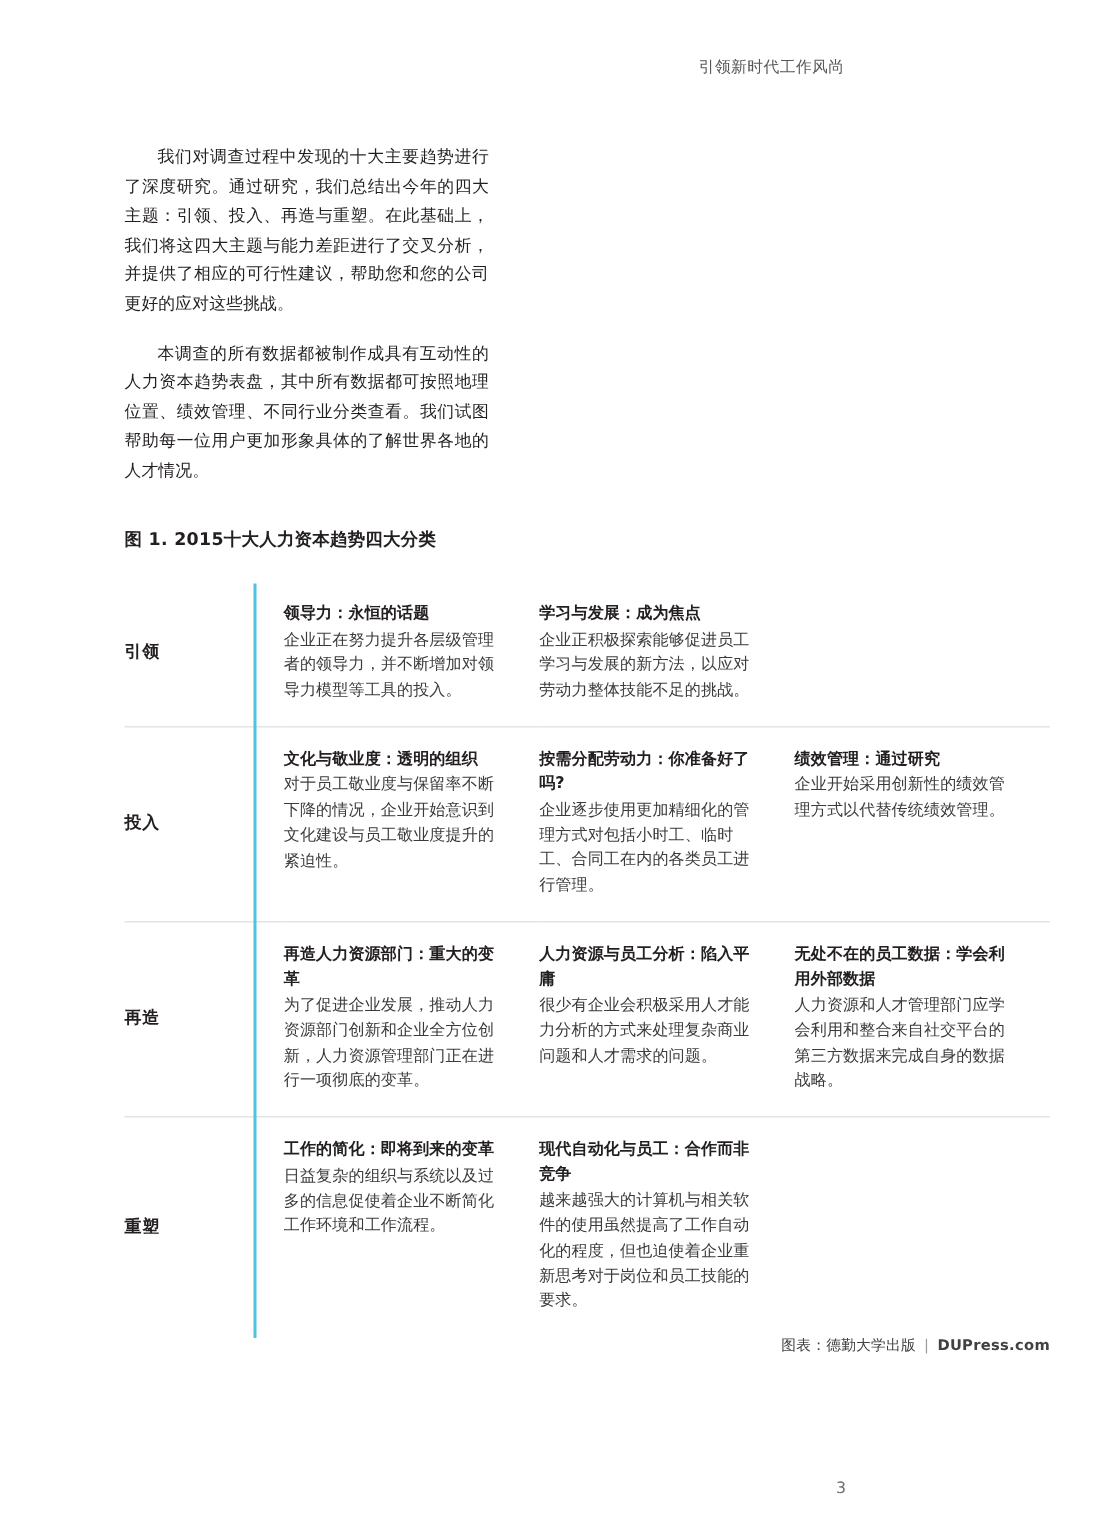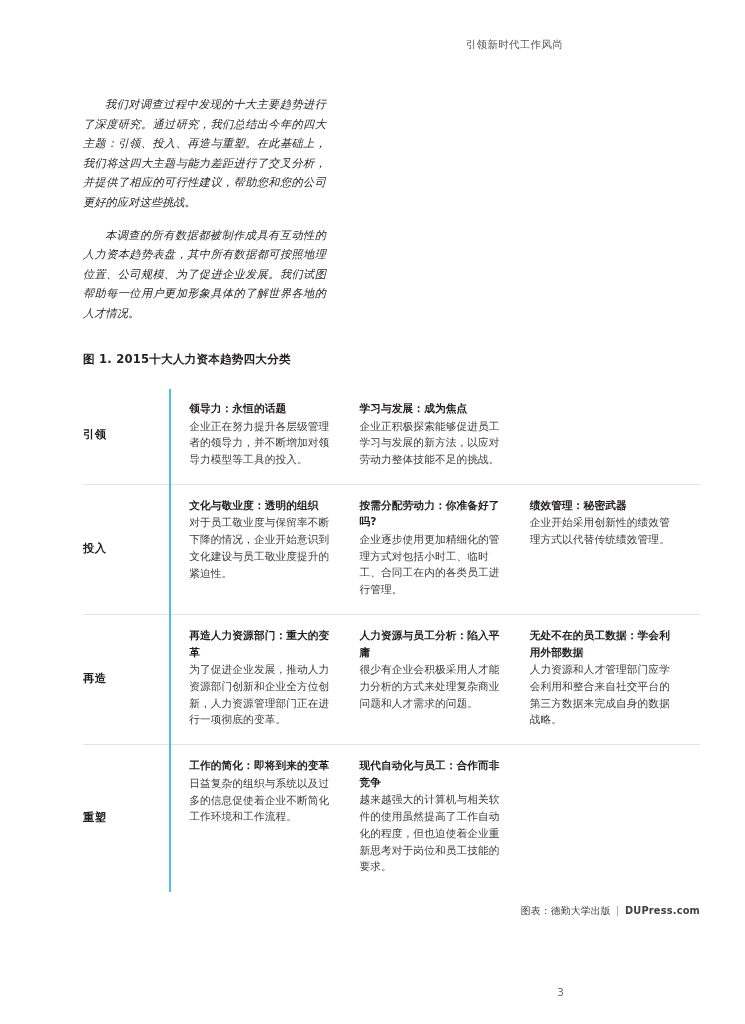--- a/index.html
+++ b/index.html
@@ -33,21 +33,20 @@
   }
 
   
   .columns {
     position: absolute;
     top: 95px;
     left: 83px;
     width: 580px;
     display: flex;
     gap: 60px;
-    font-style: italic;
   }
   .col { width: 243px; }
   .col-right { width: 255px; }
 
   .body-par {
     font-size: 11.2px;
     line-height: 19.6px;
     color: #231f20;
     text-indent: 22px;
     margin: 0 0 13px 0;
@@ -133,21 +132,20 @@
   .teal-rule {
     position: absolute;
     left: 85px;
     top: 374px;
     width: 2px;
     height: 515px;
     background: #4ec3dd;
   }
 
   .figure-source {
-    margin-top: 14px;
     text-align: right;
     font-size: 9.8px;
     color: #414042;
     letter-spacing: 0.2px;
   }
   .figure-source .dup { font-weight: bold; }
   .figure-source .bar { color: #9a9a9c; padding: 0 2px; }
 
   
   .page-number {
@@ -162,21 +160,21 @@
 <body>
 
 <div class="page">
 
   <div class="running-header">引领新时代工作风尚</div>
 
   <div class="columns">
 
     <div class="col">
       <p class="body-par">我们对调查过程中发现的十大主要趋势进行了深度研究。通过研究，我们总结出今年的四大主题：引领、投入、再造与重塑。在此基础上，我们将这四大主题与能力差距进行了交叉分析，并提供了相应的可行性建议，帮助您和您的公司更好的应对这些挑战。</p>
-      <p class="body-par">本调查的所有数据都被制作成具有互动性的人力资本趋势表盘，其中所有数据都可按照地理位置、公司规模、为了促进企业发展。我们试图帮助每一位用户更加形象具体的了解世界各地的人才情况。</p>
+      <p class="body-par">本调查的所有数据都被制作成具有互动性的人力资本趋势表盘，其中所有数据都可按照地理位置、绩效管理、不同行业分类查看。我们试图帮助每一位用户更加形象具体的了解世界各地的人才情况。</p>
     </div>
 
     <div class="col col-right">
     </div>
 
   </div>
 
   <div class="figure">
 
     <div class="figure-title">图 1. 2015十大人力资本趋势四大分类</div>
@@ -209,21 +207,21 @@
           <td class="rule-cell"></td>
           <td class="content-cell">
             <p class="cell-title">文化与敬业度：透明的组织</p>
             <p class="cell-body">对于员工敬业度与保留率不断下降的情况，企业开始意识到文化建设与员工敬业度提升的紧迫性。</p>
           </td>
           <td class="content-cell">
             <p class="cell-title">按需分配劳动力：你准备好了吗?</p>
             <p class="cell-body">企业逐步使用更加精细化的管理方式对包括小时工、临时工、合同工在内的各类员工进行管理。</p>
           </td>
           <td class="content-cell">
-            <p class="cell-title">绩效管理：秘密武器</p>
+            <p class="cell-title">绩效管理：通过研究</p>
             <p class="cell-body">企业开始采用创新性的绩效管理方式以代替传统绩效管理。</p>
           </td>
         </tr>
 
         <tr>
           <td class="label-cell">再造</td>
           <td class="rule-cell"></td>
           <td class="content-cell">
             <p class="cell-title">再造人力资源部门：重大的变革</p>
             <p class="cell-body">为了促进企业发展，推动人力资源部门创新和企业全方位创新，人力资源管理部门正在进行一项彻底的变革。</p>

